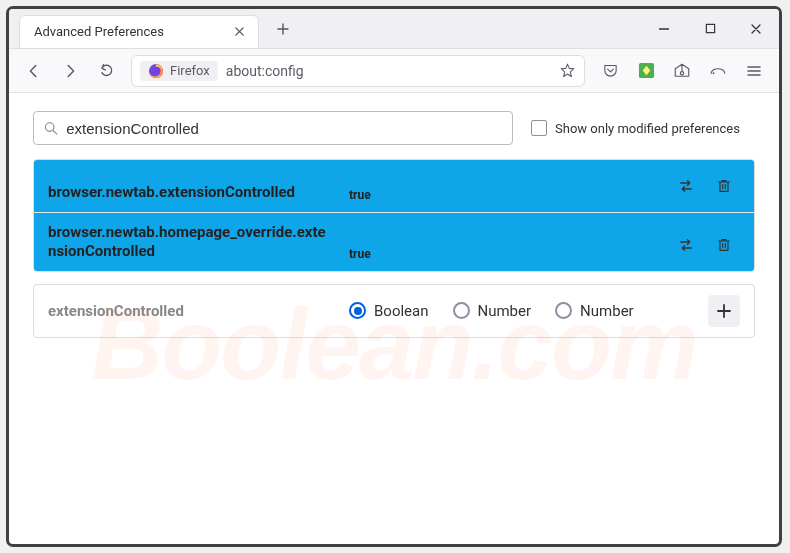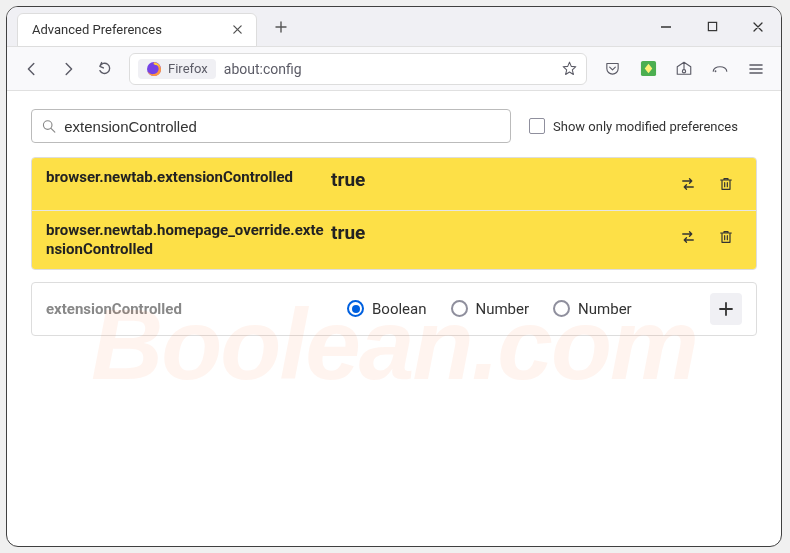--- a/index.html
+++ b/index.html
@@ -6,22 +6,22 @@
     body {
       font-family: -apple-system, BlinkMacSystemFont, "Segoe UI", Roboto, sans-serif;
       background: #f0f0f0;
       width: 790px;
       height: 553px;
       overflow: hidden;
       position: relative;
     }
     .window {
       background: #fff;
-      border: 1px solid #404040;
-      border-radius: 12px;
+      border: 3px solid #404040;
+      border-radius: 7px;
       width: 776px;
       height: 541px;
       margin: 6px;
       overflow: hidden;
       display: flex;
       flex-direction: column;
     }
     
     .titlebar {
       display: flex;
@@ -167,38 +167,39 @@
       background: #fff;
     }
     
     .prefs-table {
       border: 1px solid #ddd;
       border-radius: 4px;
       overflow: hidden;
     }
     .pref-row {
       display: flex;
-      align-items: flex-start;
+      align-items: flex-end;
       padding: 10px 14px;
+      gap: 16px;
       border-bottom: 1px solid #e5e5e5;
-      background: #fde047;
+      background: #0ea5e9;
     }
     .pref-row:last-child { border-bottom: none; }
     .pref-name {
       width: 285px;
       font-size: 15px;
       font-weight: 700;
       color: #222;
       word-break: break-word;
       line-height: 1.25;
       flex-shrink: 0;
     }
     .pref-value {
       flex: 1;
-      font-size: 19px;
+      font-size: 12px;
       font-weight: 700;
       color: #222;
     }
     .pref-actions {
       display: flex;
       gap: 6px;
     }
     .icon-btn {
       width: 32px; height: 32px;
       display: flex; align-items: center; justify-content: center;

